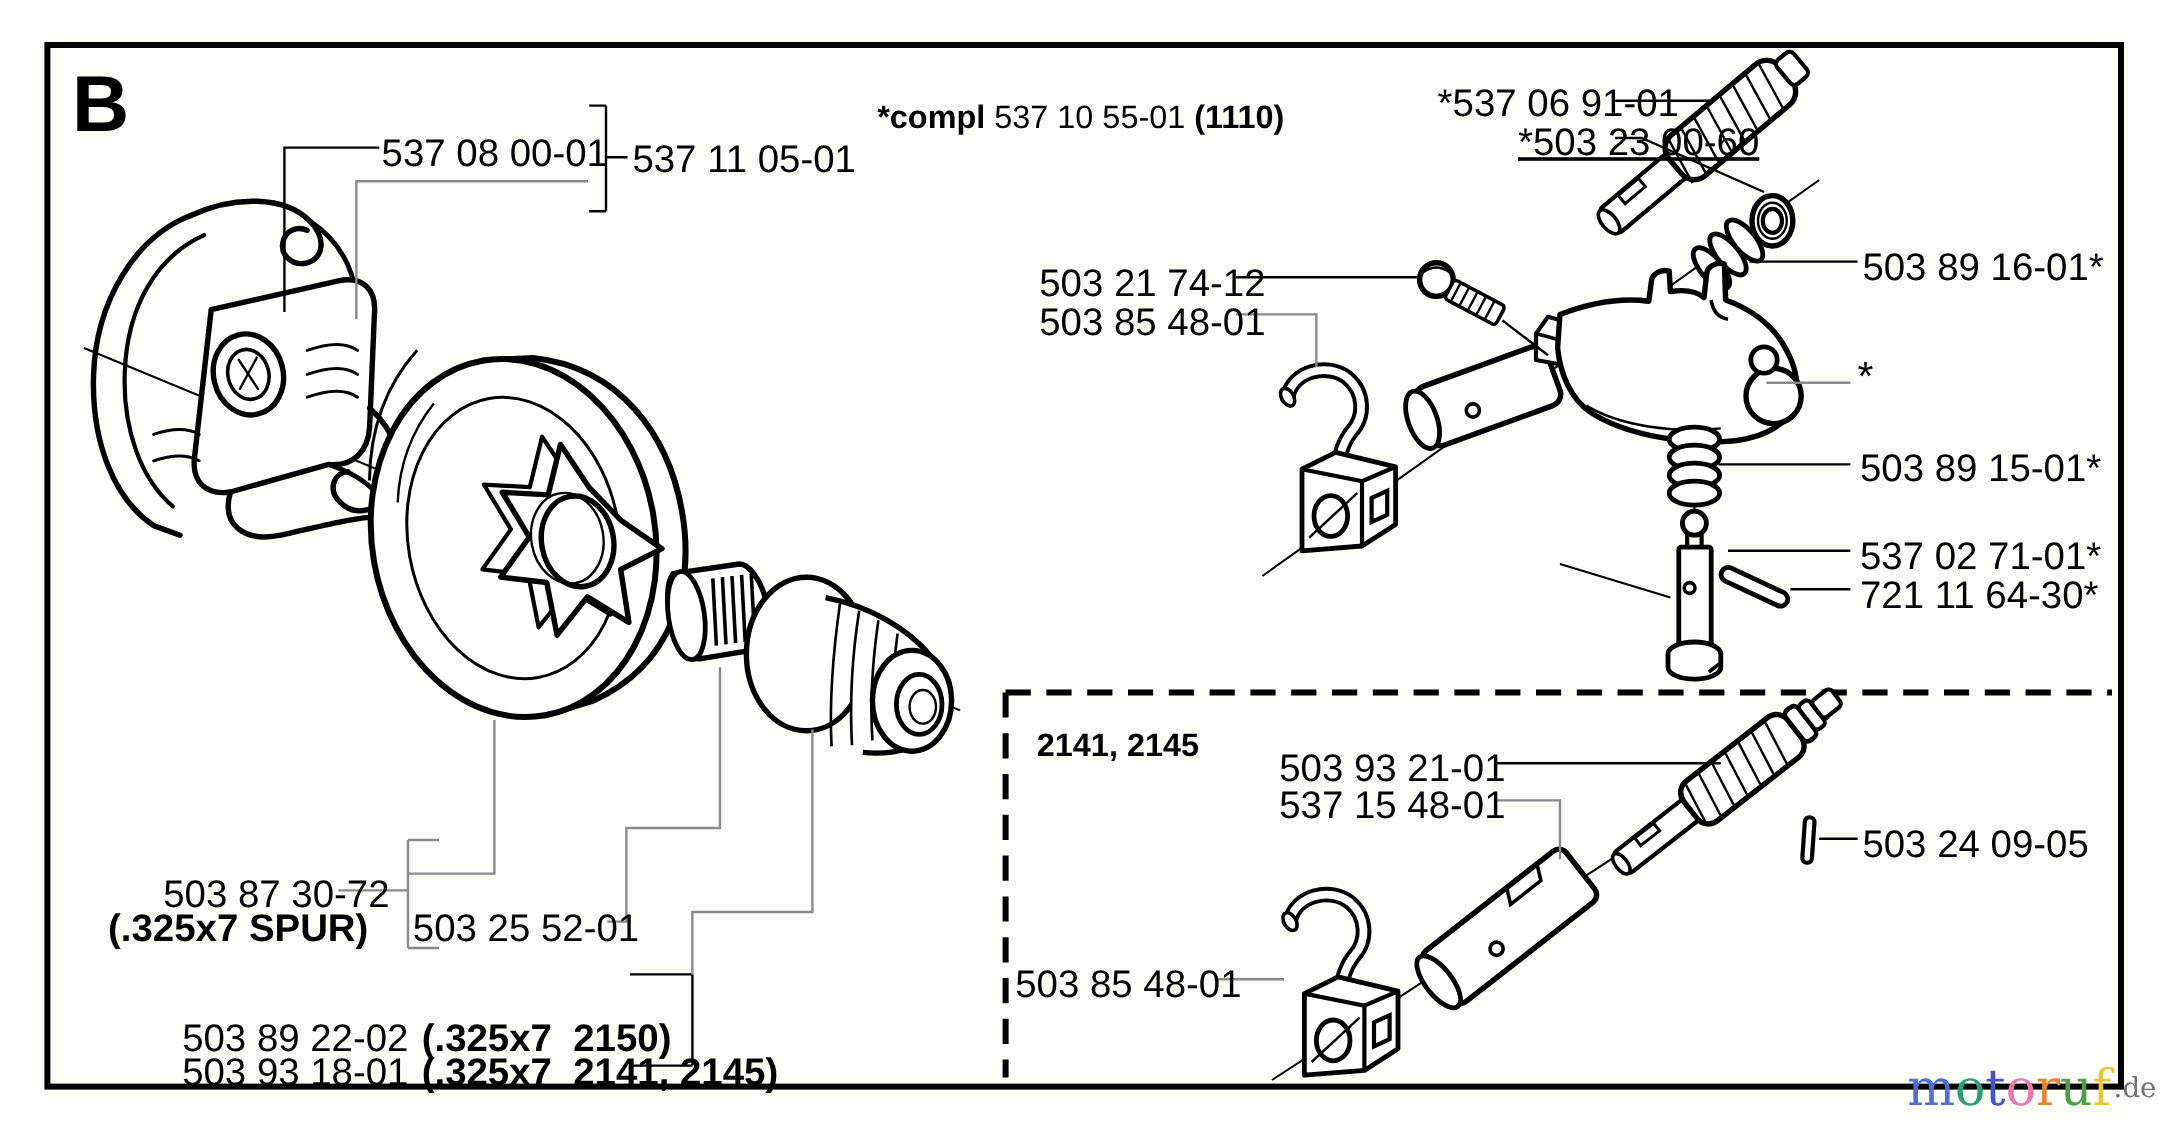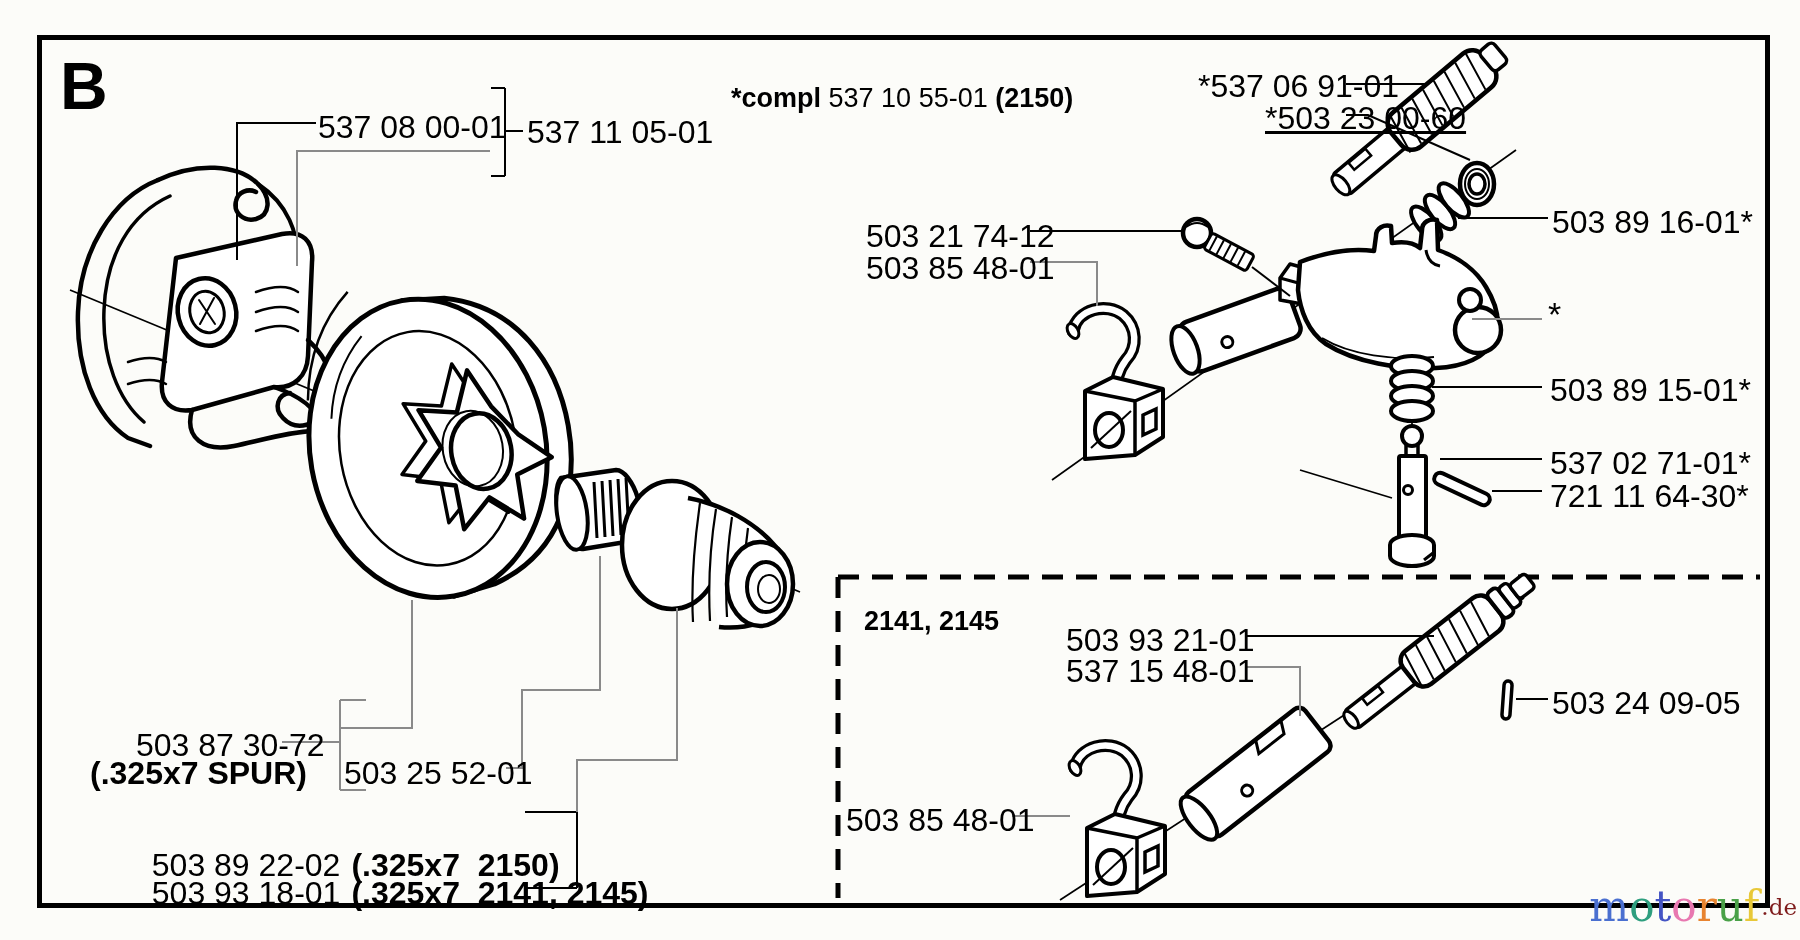--- a/index.html
+++ b/index.html
@@ -10,21 +10,21 @@
   svg.art{position:absolute;left:0;top:0;width:1800px;height:940px;}
   .lbl{position:absolute;font-size:32px;line-height:1.1;white-space:pre;color:#000;}
   .b{font-weight:700;}
   .sec{font-size:66px;font-weight:700;}
   .compl{font-size:27px;}
   .inset-title{font-size:27px;font-weight:700;margin-top:18px;}
   .star-mark{font-size:34px;}
   .spec{font-weight:700;margin-left:11px;white-space:pre;}
   .wm{position:absolute;right:3px;top:886px;display:flex;align-items:center;
       font-family:"DejaVu Serif",serif;font-size:42px;line-height:1;}
-  .wm .suffix{font-size:23px;color:#7f1d1d;margin-left:2px;font-family:"DejaVu Serif",serif;}
+  .wm .suffix{font-size:23px;color:#737373;margin-left:2px;font-family:"DejaVu Serif",serif;}
 </style>
 </head>
 <body>
 
 <svg class="art" viewBox="0 0 1800 940">
   <defs>
     <g id="hookpart">
       <path d="M-50,-72 C-46,-94 -16,-101 0,-88 C14,-76 15,-56 3,-43 C-4,-34 -9,-20 -7,-6" fill="none" stroke="#000" stroke-width="13" stroke-linecap="round"></path>
       <path d="M-50,-72 C-46,-94 -16,-101 0,-88 C14,-76 15,-56 3,-43 C-4,-34 -9,-20 -7,-6" fill="none" stroke="#fff" stroke-width="6.5" stroke-linecap="round"></path>
       <ellipse cx="-50" cy="-72" rx="5" ry="8" fill="#fff" stroke="#000" stroke-width="3" transform="rotate(-30 -50 -72)"></ellipse>
@@ -209,21 +209,21 @@
     <path d="M1246,667 H1300 V716"></path>
     <path d="M1012,816 H1070"></path>
   </g>
 </svg>
 
 <div class="frame"></div>
 
 <div class="lbl sec" style="left:60px;top:50px;">B</div>
 
 <div class="lbl compl" style="left:716px;top:54px;">
-  <span class="b">*compl </span><span>537 10 55-01 </span><span class="b">(2150)</span>
+  <span class="b">*compl </span><span>537 10 55-01 </span><span class="b">(1110)</span>
 </div>
 
 <div class="lbl" style="left:318px;top:110px;">537 08 00-01</div>
 <div class="lbl" style="left:527px;top:115px;">537 11 05-01</div>
 <div class="lbl" style="left:1198px;top:69px;">*537 06 91-01</div>
 <div class="lbl" style="left:1265px;top:101px;text-decoration:underline;">*503 23 00-60</div>
 <div class="lbl" style="left:1552px;top:205px;text-align:right;">503 89 16-01*</div>
 <div class="lbl" style="left:866px;top:219px;">503 21 74-12</div>
 <div class="lbl" style="left:866px;top:251px;">503 85 48-01</div>
 <div class="lbl star-mark" style="left:1548px;top:296px;">*</div>

